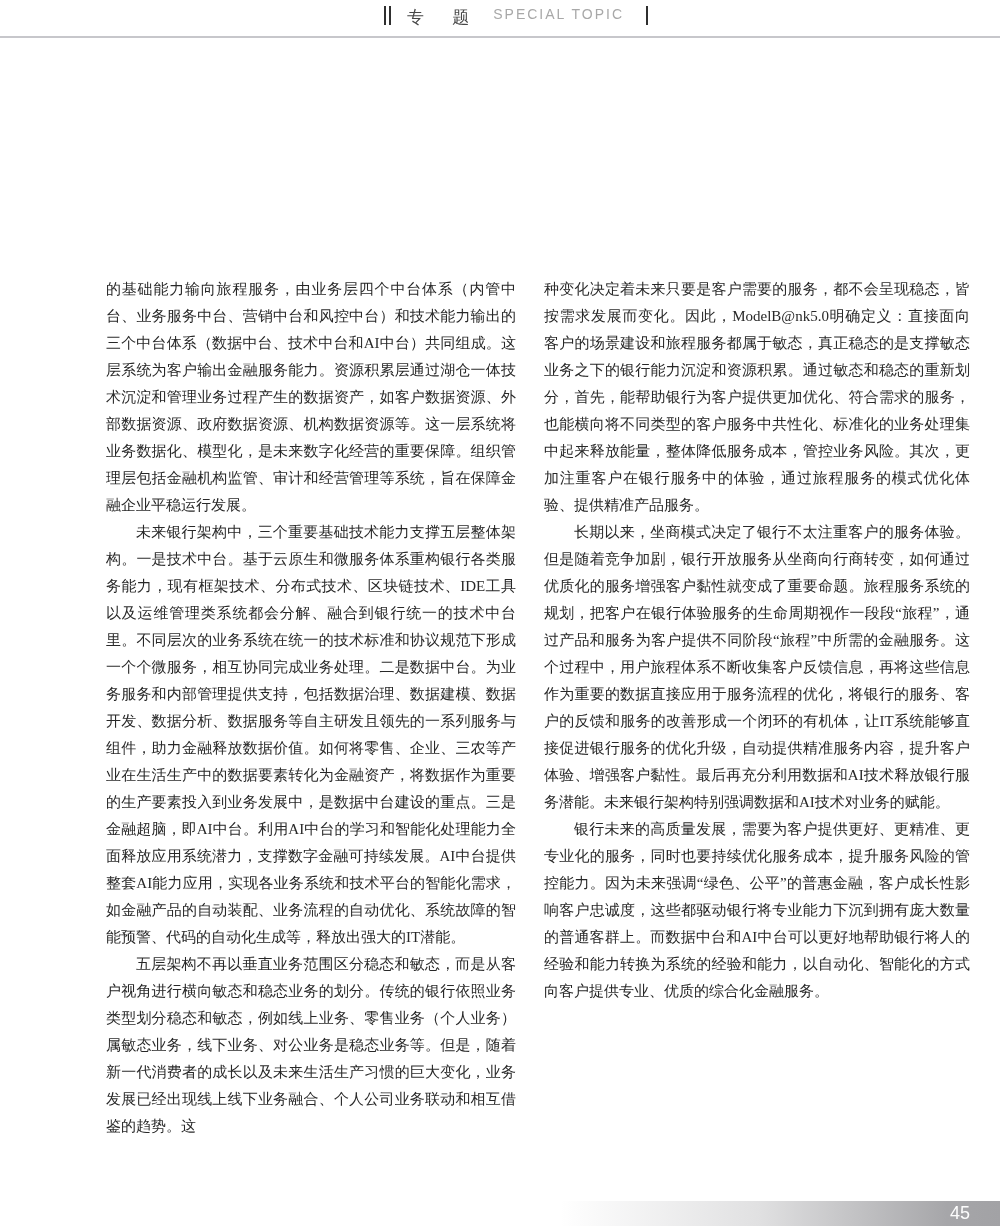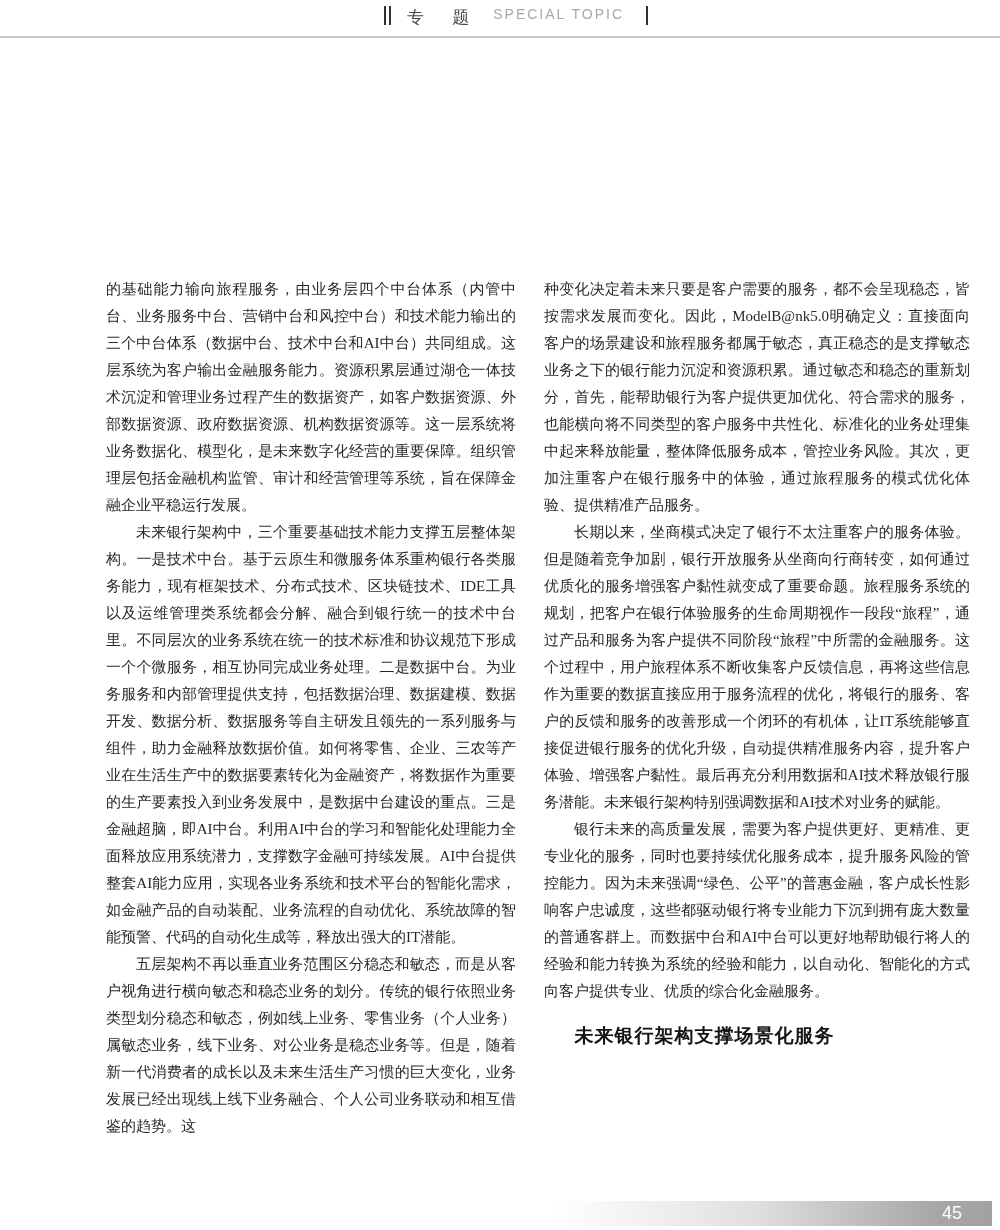--- a/index.html
+++ b/index.html
@@ -38,21 +38,21 @@
   .col-right { left:544px; width:426px; }
   .col p { margin:0; text-indent:2em; }
   .col p.no-indent { text-indent:0; }
   .section-heading {
     font-size:19px; font-weight:bold; color:#141414;
     margin:16px 0 9px 0; line-height:30px; text-indent:1.6em;
     letter-spacing:1px; text-align:left;
   }
   
   .pagebar {
-    position:absolute; top:1201px; right:8px; width:440px; height:25px;
+    position:absolute; top:1201px; right:0; width:440px; height:25px;
     background:linear-gradient(to right,
       rgba(168,168,171,0) 0%,
       rgba(168,168,171,0.35) 45%,
       #a6a6a9 88%, #a2a2a5 100%);
     display:flex; align-items:center; justify-content:flex-end;
   }
   .pagenum {
     font-family:"Liberation Sans","DejaVu Sans",sans-serif;
     font-size:18px; color:#fdfdfd; padding-right:30px;
   }
@@ -76,20 +76,19 @@
   <div class="col col-left">
     <p class="no-indent">的基础能力输向旅程服务，由业务层四个中台体系（内管中台、业务服务中台、营销中台和风控中台）和技术能力输出的三个中台体系（数据中台、技术中台和AI中台）共同组成。这层系统为客户输出金融服务能力。资源积累层通过湖仓一体技术沉淀和管理业务过程产生的数据资产，如客户数据资源、外部数据资源、政府数据资源、机构数据资源等。这一层系统将业务数据化、模型化，是未来数字化经营的重要保障。组织管理层包括金融机构监管、审计和经营管理等系统，旨在保障金融企业平稳运行发展。</p>
     <p>未来银行架构中，三个重要基础技术能力支撑五层整体架构。一是技术中台。基于云原生和微服务体系重构银行各类服务能力，现有框架技术、分布式技术、区块链技术、IDE工具以及运维管理类系统都会分解、融合到银行统一的技术中台里。不同层次的业务系统在统一的技术标准和协议规范下形成一个个微服务，相互协同完成业务处理。二是数据中台。为业务服务和内部管理提供支持，包括数据治理、数据建模、数据开发、数据分析、数据服务等自主研发且领先的一系列服务与组件，助力金融释放数据价值。如何将零售、企业、三农等产业在生活生产中的数据要素转化为金融资产，将数据作为重要的生产要素投入到业务发展中，是数据中台建设的重点。三是金融超脑，即AI中台。利用AI中台的学习和智能化处理能力全面释放应用系统潜力，支撑数字金融可持续发展。AI中台提供整套AI能力应用，实现各业务系统和技术平台的智能化需求，如金融产品的自动装配、业务流程的自动优化、系统故障的智能预警、代码的自动化生成等，释放出强大的IT潜能。</p>
     <p>五层架构不再以垂直业务范围区分稳态和敏态，而是从客户视角进行横向敏态和稳态业务的划分。传统的银行依照业务类型划分稳态和敏态，例如线上业务、零售业务（个人业务）属敏态业务，线下业务、对公业务是稳态业务等。但是，随着新一代消费者的成长以及未来生活生产习惯的巨大变化，业务发展已经出现线上线下业务融合、个人公司业务联动和相互借鉴的趋势。这</p>
   </div>
 
   <div class="col col-right">
     <p class="no-indent">种变化决定着未来只要是客户需要的服务，都不会呈现稳态，皆按需求发展而变化。因此，ModelB@nk5.0明确定义：直接面向客户的场景建设和旅程服务都属于敏态，真正稳态的是支撑敏态业务之下的银行能力沉淀和资源积累。通过敏态和稳态的重新划分，首先，能帮助银行为客户提供更加优化、符合需求的服务，也能横向将不同类型的客户服务中共性化、标准化的业务处理集中起来释放能量，整体降低服务成本，管控业务风险。其次，更加注重客户在银行服务中的体验，通过旅程服务的模式优化体验、提供精准产品服务。</p>
     <p>长期以来，坐商模式决定了银行不太注重客户的服务体验。但是随着竞争加剧，银行开放服务从坐商向行商转变，如何通过优质化的服务增强客户黏性就变成了重要命题。旅程服务系统的规划，把客户在银行体验服务的生命周期视作一段段“旅程”，通过产品和服务为客户提供不同阶段“旅程”中所需的金融服务。这个过程中，用户旅程体系不断收集客户反馈信息，再将这些信息作为重要的数据直接应用于服务流程的优化，将银行的服务、客户的反馈和服务的改善形成一个闭环的有机体，让IT系统能够直接促进银行服务的优化升级，自动提供精准服务内容，提升客户体验、增强客户黏性。最后再充分利用数据和AI技术释放银行服务潜能。未来银行架构特别强调数据和AI技术对业务的赋能。</p>
     <p>银行未来的高质量发展，需要为客户提供更好、更精准、更专业化的服务，同时也要持续优化服务成本，提升服务风险的管控能力。因为未来强调“绿色、公平”的普惠金融，客户成长性影响客户忠诚度，这些都驱动银行将专业能力下沉到拥有庞大数量的普通客群上。而数据中台和AI中台可以更好地帮助银行将人的经验和能力转换为系统的经验和能力，以自动化、智能化的方式向客户提供专业、优质的综合化金融服务。</p>
-    <div class="section-heading">未来银行架构支撑场景化服务</div>
   </div>
 
   <div class="pagebar">
     <span class="pagenum">45</span>
   </div>
 
 </div>
 
 </body></html>

